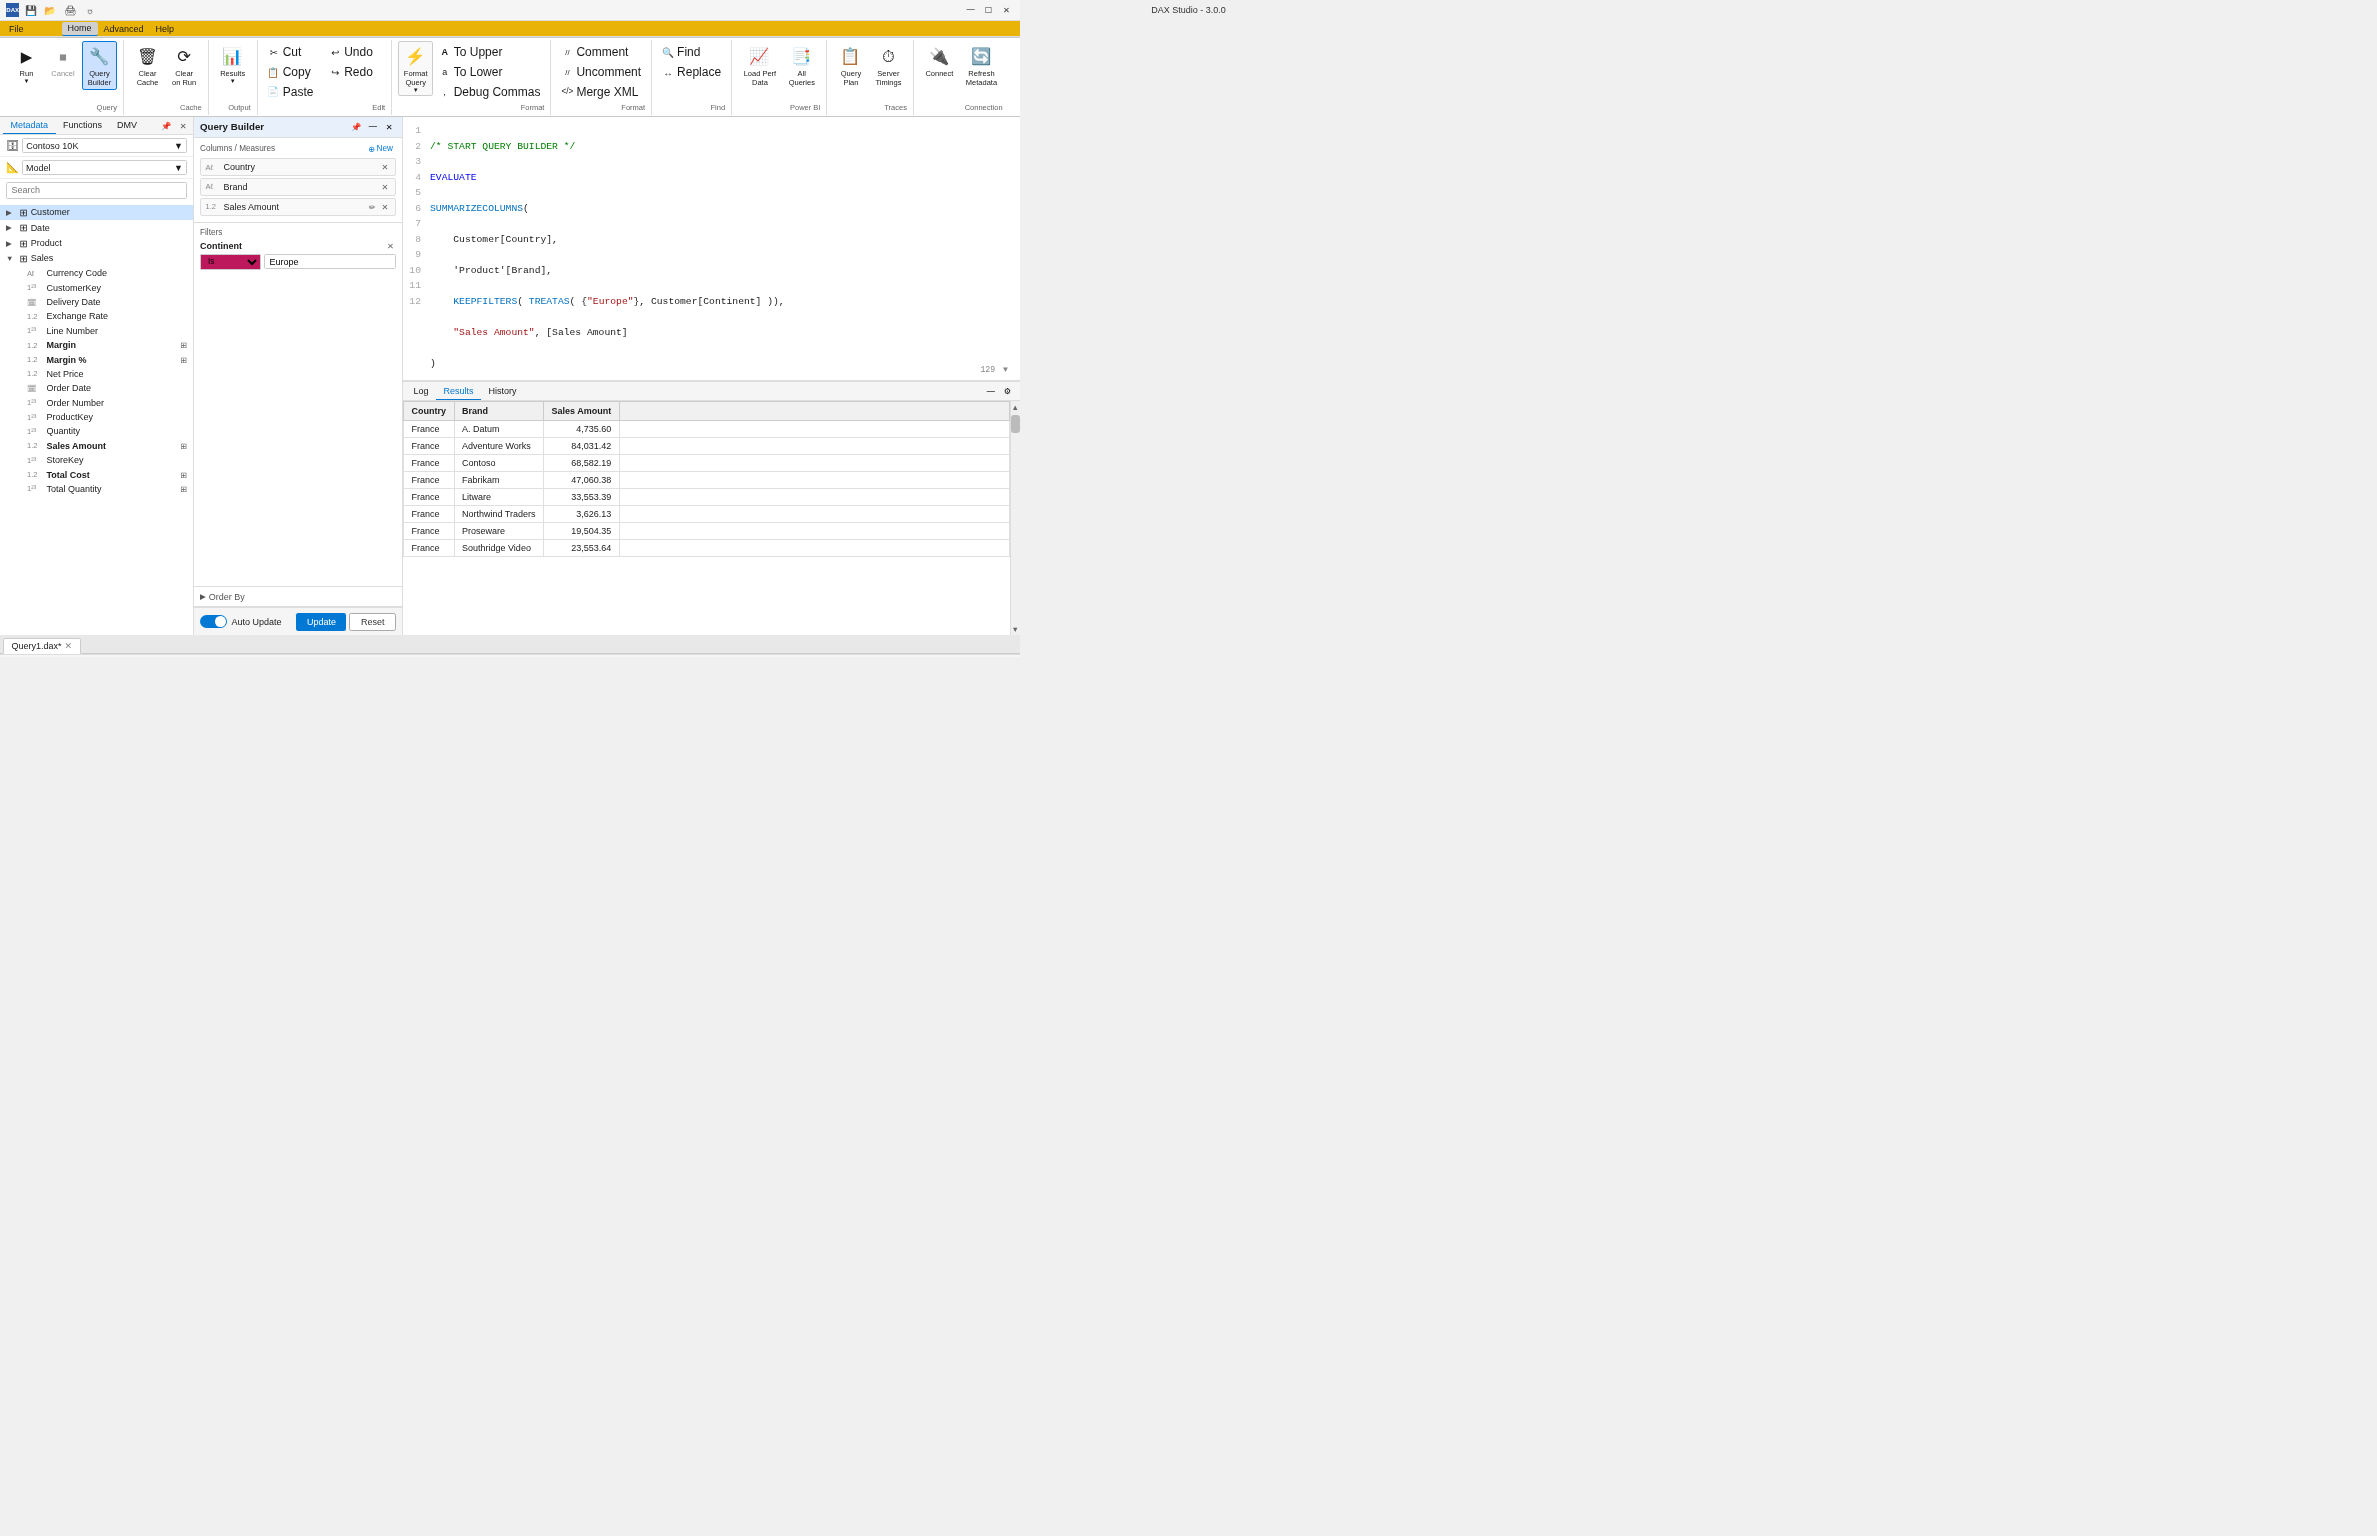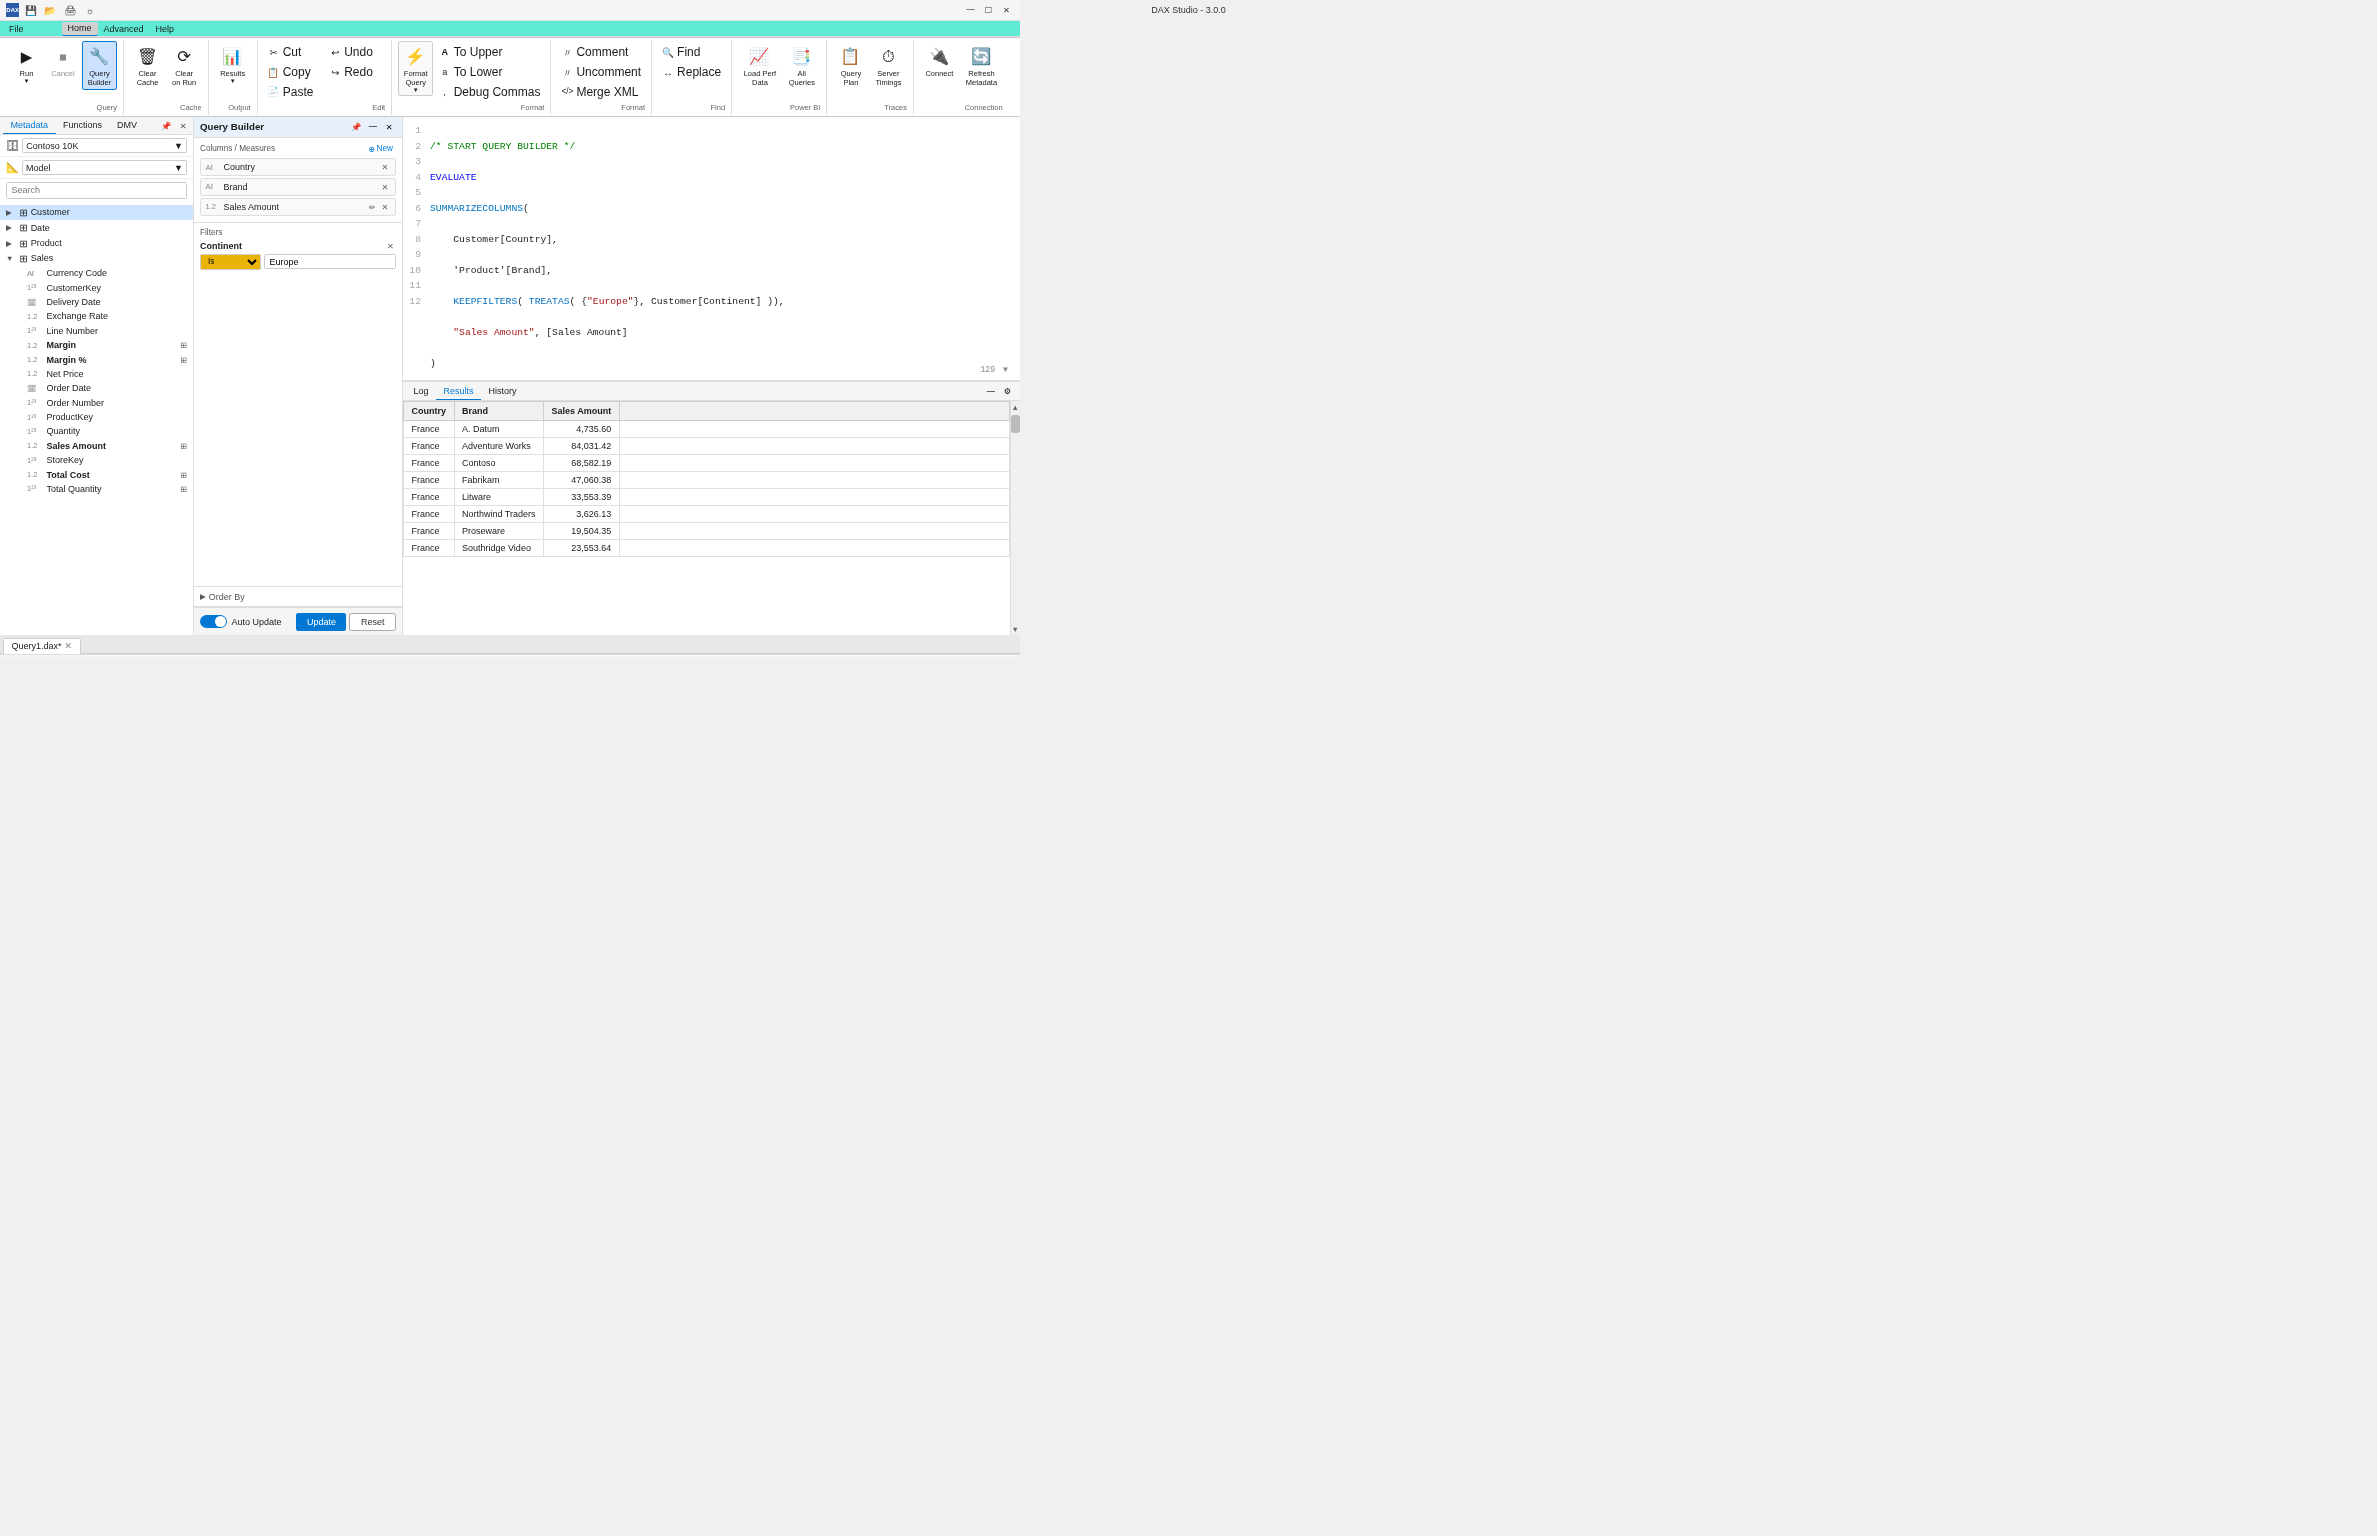--- a/index.html
+++ b/index.html
@@ -7,21 +7,21 @@
 
     
     .title-bar { background: #f5f5f5; height: 21px; display: flex; align-items: center; justify-content: space-between; border-bottom: 0.7px solid #ddd; padding: 0 6px; }
     .title-bar-left { display: flex; align-items: center; gap: 4.5px; }
     .title-bar-title { position: absolute; left: 50%; transform: translateX(-50%); font-size: 9px; color: #333; }
     .title-bar-controls { display: flex; gap: 3px; }
     .title-btn { width: 15px; height: 13.4px; border: none; background: transparent; cursor: pointer; font-size: 8.2px; color: #333; display: flex; align-items: center; justify-content: center; }
     .app-icon { width: 13.4px; height: 13.4px; background: #2a5ba8; display: flex; align-items: center; justify-content: center; color: white; font-size: 6px; font-weight: bold; }
 
     
-    .menu-bar { background: #5eead4; height: 16.4px; display: flex; align-items: center; border-bottom: 0.7px solid #ddd; padding: 0 3px; }
+    .menu-bar { background: #eab308; height: 16.4px; display: flex; align-items: center; border-bottom: 0.7px solid #ddd; padding: 0 3px; }
     .menu-item { padding: 1.5px 6px; font-size: 9px; cursor: pointer; border-radius: 2.2px; }
     .menu-item:hover, .menu-item.active { background: #d0d0d0; margin-left: 32px; }
     .menu-item.active { border-bottom: 1.5px solid #0078d4; }
 
     
     .ribbon { background: #f5f5f5; border-bottom: 0.7px solid #c8c8c8; display: flex; flex-direction: column; }
     .ribbon-content { background: #fff; border-top: 0.7px solid #c8c8c8; display: flex; align-items: stretch; padding: 1.5px 3px; min-height: 61px; }
     .ribbon-group { display: flex; flex-direction: column; align-items: center; border-right: 0.7px solid #ddd; padding: 1.5px 6px; min-width: fit-content; }
     .ribbon-group:last-child { border-right: none; }
     .ribbon-group-buttons { display: flex; align-items: flex-start; gap: 1.5px; flex: 1; }
@@ -75,21 +75,21 @@
     .qb-new-btn { display: flex; align-items: center; gap: 1.5px; font-size: 8.2px; color: #0078d4; cursor: pointer; border: none; background: transparent; padding: 1.5px 3px; }
     .qb-chip { display: flex; align-items: center; justify-content: space-between; padding: 2.2px 4.5px; margin-bottom: 2.2px; border: 0.7px solid #ddd; border-radius: 2.2px; background: #f9f9f9; }
     .qb-chip-left { display: flex; align-items: center; gap: 3px; }
     .qb-chip-type { font-size: 7.5px; color: #888; width: 15px; }
     .qb-chip-label { font-size: 9px; }
     .qb-chip-actions { display: flex; gap: 1.5px; }
     .qb-chip-btn { border: none; background: transparent; cursor: pointer; font-size: 8.2px; color: #666; padding: 0.7px 2.2px; }
     .qb-filter-item { margin-bottom: 4.5px; }
     .qb-filter-header { display: flex; align-items: center; justify-content: space-between; margin-bottom: 2.2px; font-size: 9px; font-weight: 600; }
     .qb-filter-row { display: flex; align-items: center; gap: 3px; }
-    .qb-filter-select { border: 0.7px solid #ccc; border-radius: 1.5px; padding: 1.5px 3px; font-size: 8.2px; background: #eab308; }
+    .qb-filter-select { border: 0.7px solid #ccc; border-radius: 1.5px; padding: 1.5px 3px; font-size: 8.2px; background: #be185d; }
     .qb-filter-input { border: 0.7px solid #ccc; border-radius: 1.5px; padding: 1.5px 4.5px; font-size: 9px; flex: 1; }
     .qb-order-by { display: flex; align-items: center; gap: 3px; padding: 4.5px 6px; cursor: pointer; font-size: 9px; color: #555; border-bottom: 0.7px solid #ddd; }
     .qb-order-expand { font-size: 7.5px; }
     .qb-footer { display: flex; align-items: center; justify-content: space-between; padding: 4.5px 6px; background: #f5f5f5; border-top: 0.7px solid #ddd; }
     .qb-toggle { display: flex; align-items: center; gap: 4.5px; }
     .toggle-switch { width: 27px; height: 13.4px; background: #0078d4; border-radius: 6.7px; position: relative; cursor: pointer; }
     .toggle-knob { width: 10.5px; height: 10.5px; background: white; border-radius: 5.2px; position: absolute; top: 1.5px; right: 1.5px; transition: right 0.2s; }
     .qb-update-btn { background: #0078d4; color: white; border: none; padding: 3px 10.5px; border-radius: 2.2px; font-size: 9px; cursor: pointer; }
     .qb-reset-btn { background: #fff; color: #333; border: 0.7px solid #aaa; padding: 3px 10.5px; border-radius: 2.2px; font-size: 9px; cursor: pointer; }
 

